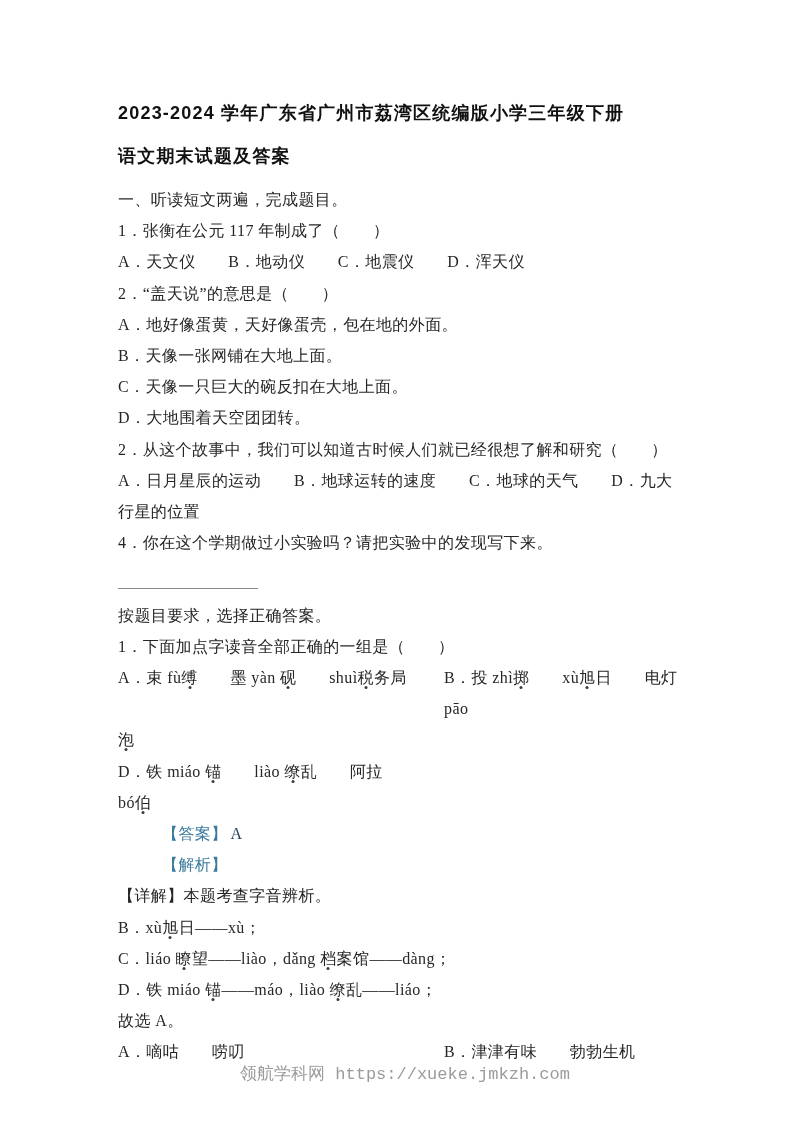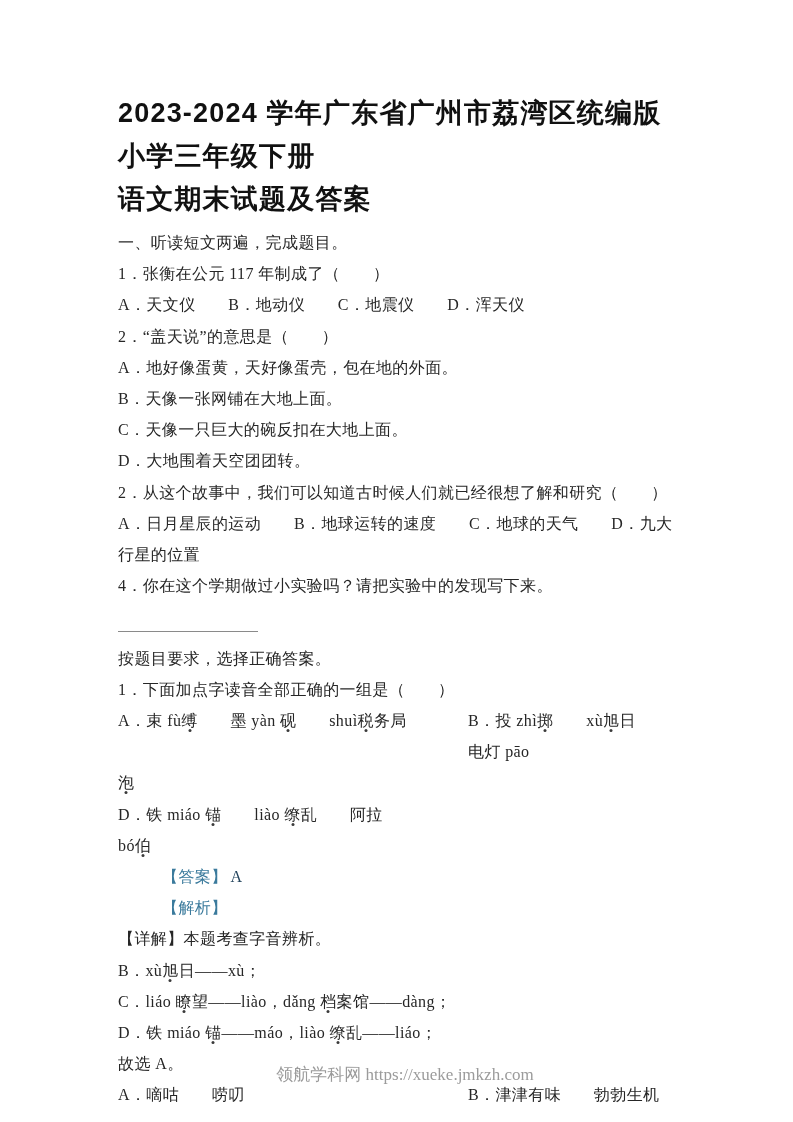--- a/index.html
+++ b/index.html
@@ -12,35 +12,35 @@
   }
   .page {
     position:absolute; inset:0;
     padding:92px 110px 0 118px;
     box-sizing:border-box;
   }
   .title {
     margin:0 0 6px 0;
     font-family:"Liberation Sans", sans-serif;
     font-weight:bold;
-    font-size:27px;
+    font-size:18px;
     letter-spacing:1.2px;
     line-height:43px;
     color:#111111;
   }
   .title-line { display:block; }
   .doc-body { color:#262626; }
   .line {
     font-size:16px;
     line-height:31.2px;
     letter-spacing:0.4px;
     white-space:pre-wrap;
     color:#262626;
   }
-  .line.split { display:flex;gap:24px; }
+  .line.split { display:flex; }
   .col-left { width:326px; flex:none; }
   .col-right { flex:1; }
   .label-blue { color:var(--label-blue, #3a7a9c);margin-left:44px; }
   .answer-value { color:var(--answer-value, #24455e); padding-left:3px; }
   .dot { position:relative; }
   .dot::after {
     content:"";
     position:absolute;
     left:50%; bottom:-3px;
     width:3px; height:3px;
@@ -51,21 +51,21 @@
   .blank-row { margin-top:10px; }
   .blank-underline {
     display:inline-block;
     width:140px; height:15px;
     border-bottom:1px solid #8a8a8a;
   }
   .footer {
     position:absolute;
     left:17px; right:0; top:1060px;
     text-align:center;
-    font-family:Liberation Serif, serif;
+    font-family:Liberation Mono, monospace;
     font-size:17px;
     line-height:30px;
     color:var(--footer-gray, #9b9b9b);
   }
 </style>
 </head>
 <body style="--label-blue: #3a7a9c; --answer-value: #24455e; --footer-gray: #9b9b9b;">
 
 <div class="page">
   <h1 class="title">

